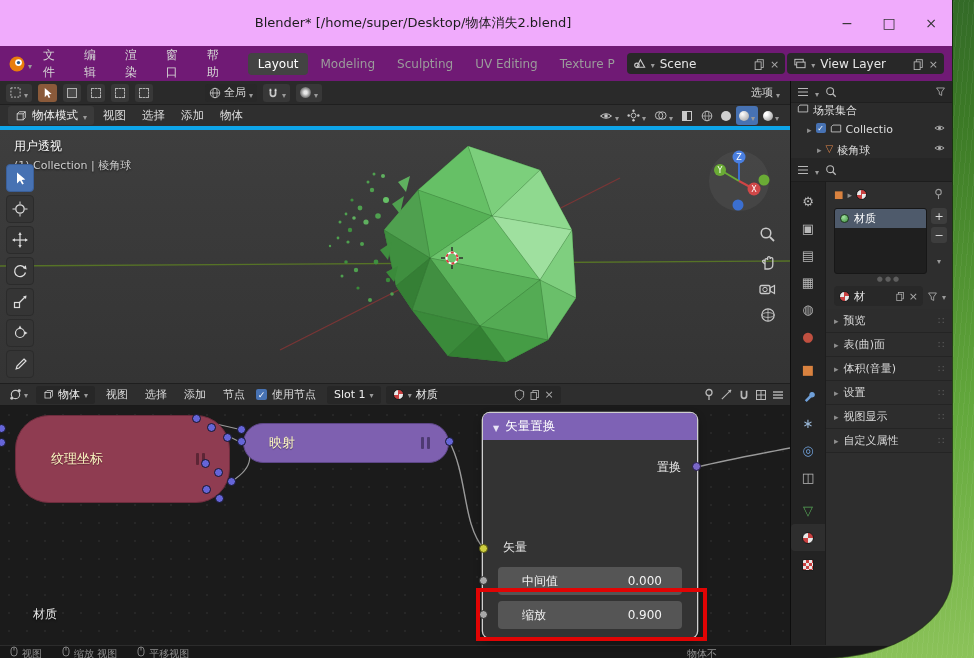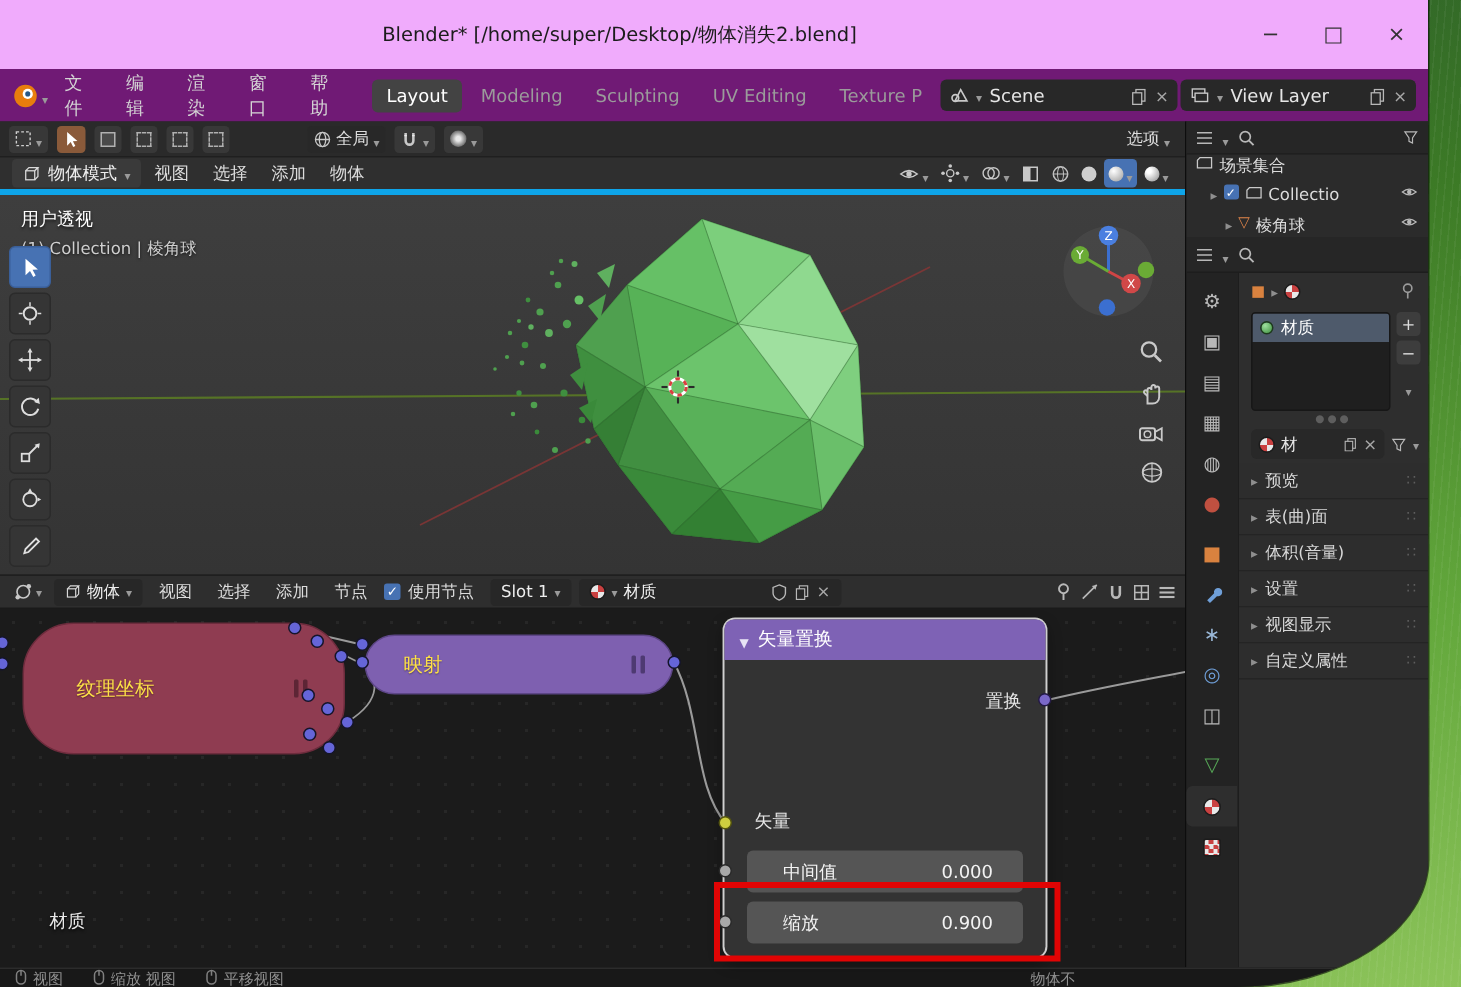--- a/index.html
+++ b/index.html
@@ -70,21 +70,21 @@
     padding:0 6px; gap:5px; font-size:11px; color:#dcdcdc; }
   .sheader .drop { background:#272727; border-radius:3px; height:18px; display:flex; align-items:center;
     gap:4px; padding:0 7px; color:#eee; }
   .cbx { width:11px; height:11px; background:#4772b3; border-radius:2px; color:#fff; font-size:9px;
     display:flex; align-items:center; justify-content:center; }
   .cbx::before{ content:"✓"; }
   .canvas { position:absolute; left:0; top:406px; width:790px; height:239px; background:#1b1b1b;
     background-image:radial-gradient(rgba(255,255,255,.05) 1px,transparent 1px); background-size:18px 18px; }
   .wires { position:absolute; inset:0; z-index:1; }
   .node-pill { position:absolute; z-index:2; border-radius:34px; display:flex; align-items:center; }
-  .pill-label { font-size:13px; color:#fde047; text-shadow:0 1px 1px rgba(0,0,0,.4); }
+  .pill-label { font-size:13px; color:#fef9c3; text-shadow:0 1px 1px rgba(0,0,0,.4); }
   .marks { display:flex; gap:3px; position:absolute; top:50%; transform:translateY(-50%); }
   .marks i { width:3px; height:12px; border-radius:1px; display:block; }
   .nsock { position:absolute; width:9px; height:9px; border-radius:50%; background:#6565d8;
     border:1px solid #15152a; z-index:3; }
   .nsock.yellow { background:#cdcd3f; border-color:#55550f; }
   .nsock.gray { background:#a8a8a8; border-color:#2a2a2a; }
   .nsock.purple { background:#7a68c8; border-color:#241a45; }
   .vnode { position:absolute; left:483px; top:7px; width:214px; height:225px; background:#333333;
     border-radius:7px; z-index:2; box-shadow:0 0 0 1.3px rgba(240,240,240,.85),0 4px 10px rgba(0,0,0,.4); }
   .vnode-h { height:27px; background:#7e62b5; border-radius:6px 6px 0 0; display:flex; align-items:center;

